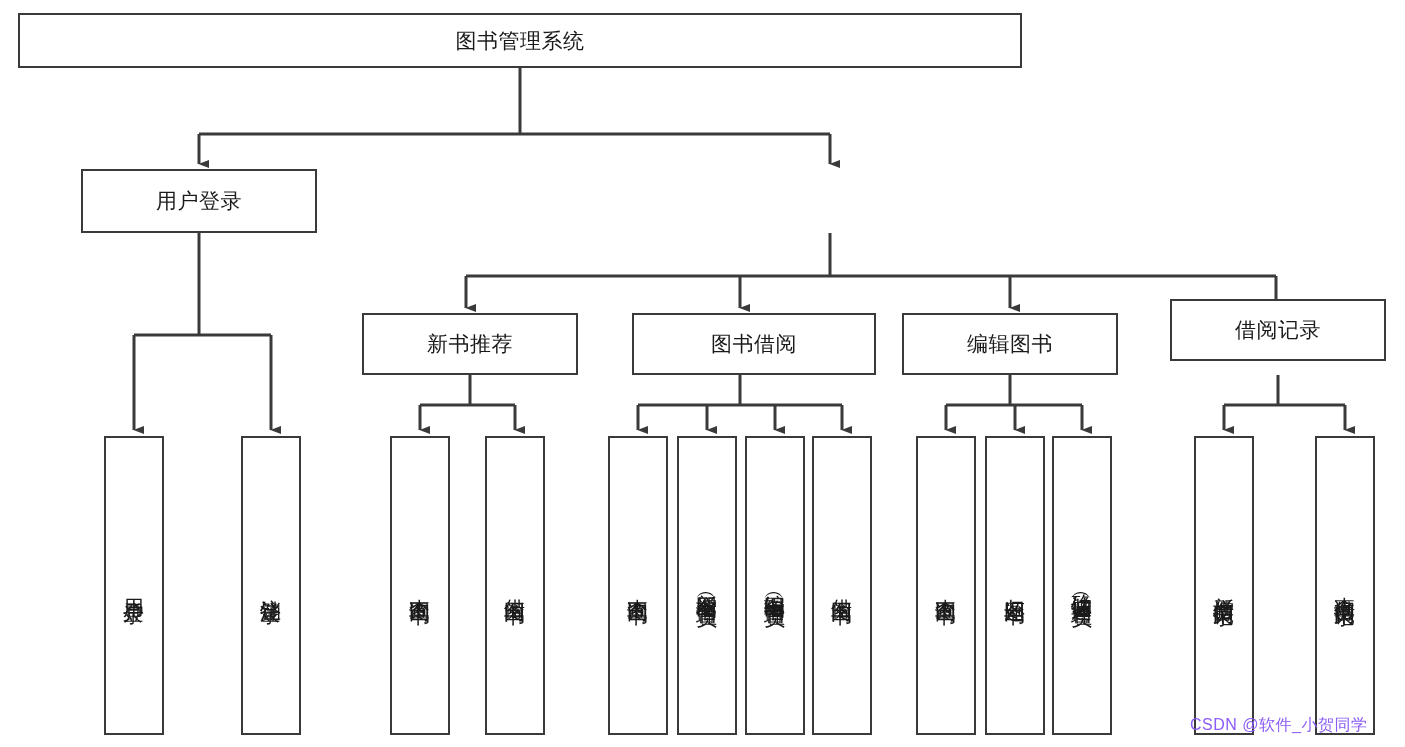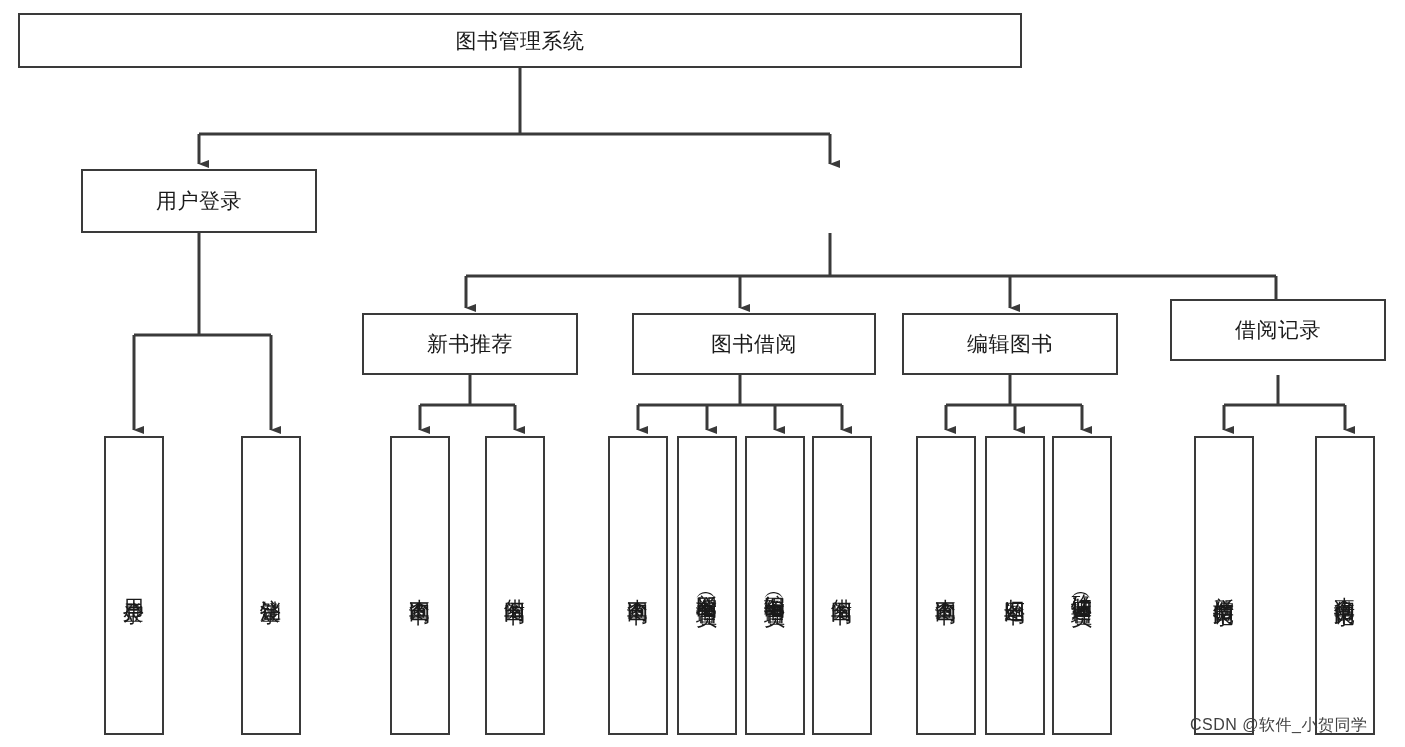--- a/index.html
+++ b/index.html
@@ -53,21 +53,21 @@
     writing-mode: vertical-rl;
     text-orientation: upright;
     font-size: 21px;
     letter-spacing: 2px;
     line-height: 1.0;
     white-space: nowrap;
   }
   .watermark {
     position: absolute;
     font-size: 16px;
-    color: #404040;
+    color: #8b5cf6;
     white-space: nowrap;
     letter-spacing: 0.5px;
     user-select: none;
   }
 </style>
 </head>
 <body>
 
 <div id="diagram-root">
 

